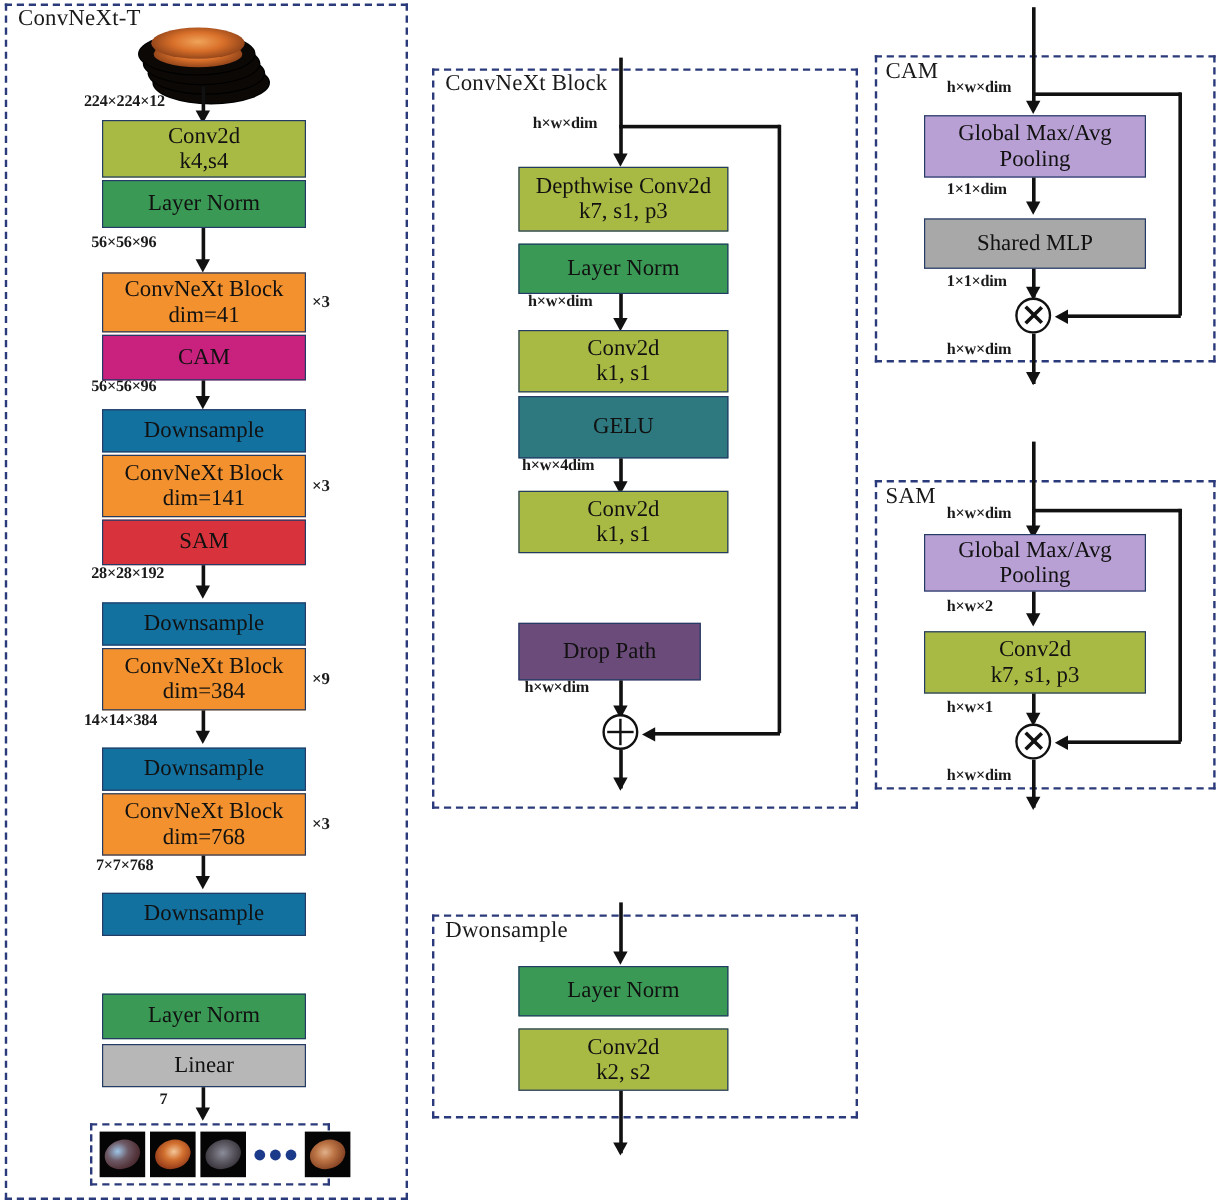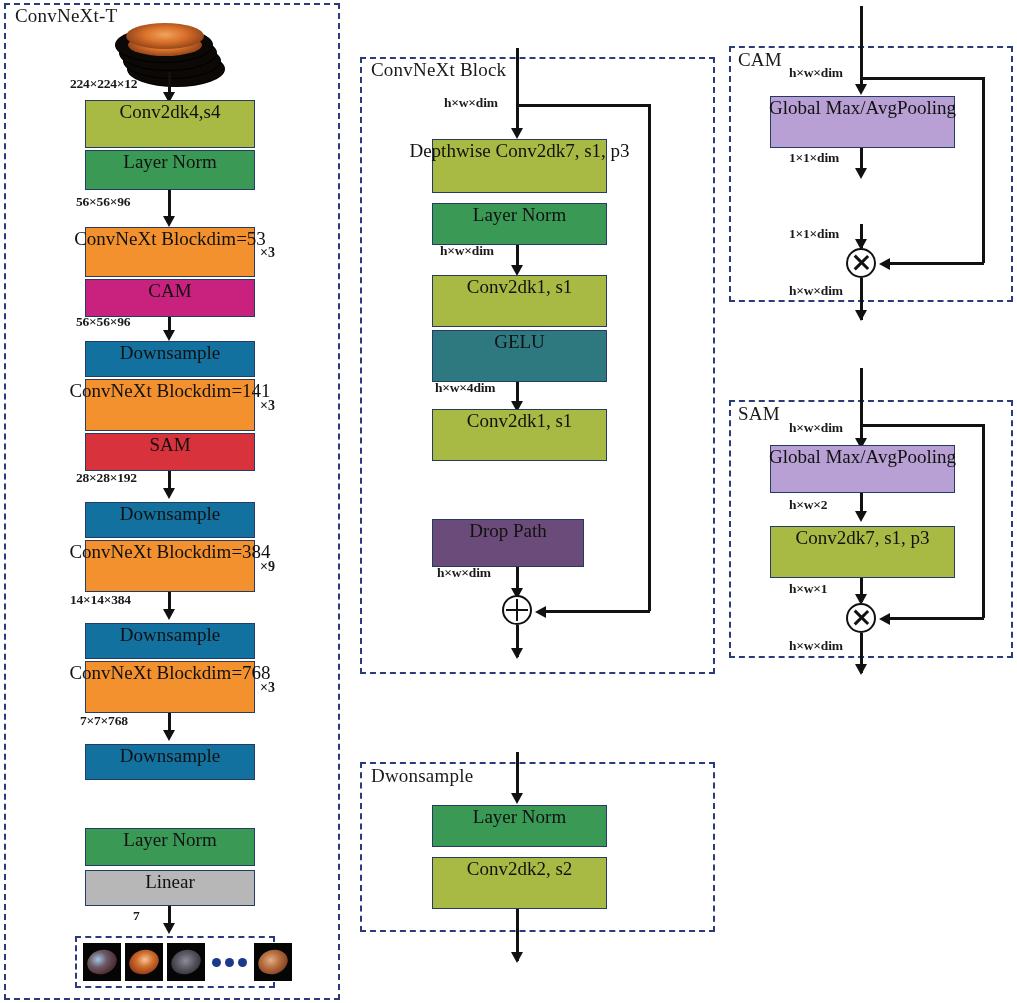--- a/index.html
+++ b/index.html
@@ -26,21 +26,22 @@
     white-space:nowrap;
     letter-spacing:.2px;
   }
 
   
   .box{
     position:absolute;
     box-sizing:border-box;
     border:1.5px solid #243b66;
     display:flex;
-    flex-direction:row;
+    flex-direction:column;
+    align-items:center;
     justify-content:center;
     text-align:center;
     font-size:19px;
     line-height:1.12;
     color:#111;
     white-space:nowrap;
   }
   .box .l2{display:block;}
 
   
@@ -158,21 +159,21 @@
   <div class="box" style="left:85px;top:150px;width:170px;height:40px;background:#3a9a55;">
     <span>Layer Norm</span>
   </div>
 
   <div class="vline" style="left:168px;top:190px;height:32px;"></div>
   <div class="arrowdn" style="left:163px;top:216px;"></div>
   <div class="tag" style="left:76px;top:194px;">56×56×96</div>
 
   <div class="box" style="left:85px;top:227px;width:170px;height:50px;background:#f2912e;">
     <span>ConvNeXt Block</span>
-    <span class="l2">dim=53</span>
+    <span class="l2">dim=41</span>
   </div>
   <div class="mult" style="left:260px;top:245px;">×3</div>
 
   <div class="box" style="left:85px;top:279px;width:170px;height:38px;background:#c8227e;">
     <span>CAM</span>
   </div>
 
   <div class="vline" style="left:168px;top:317px;height:20px;"></div>
   <div class="arrowdn" style="left:163px;top:330px;"></div>
   <div class="tag" style="left:76px;top:314px;">56×56×96</div>
@@ -331,20 +332,23 @@
 
   <div class="box" style="left:770px;top:96px;width:185px;height:52px;background:#b8a0d4;">
     <span>Global Max/Avg</span>
     <span class="l2">Pooling</span>
   </div>
 
   <div class="vline" style="left:860px;top:148px;height:26px;"></div>
   <div class="arrowdn" style="left:855px;top:168px;"></div>
   <div class="tag" style="left:789px;top:150px;">1×1×dim</div>
 
+  <div class="box" style="left:770px;top:182px;width:185px;height:42px;background:#a8a8a8;">
+    <span>Shared MLP</span>
+  </div>
 
   <div class="vline" style="left:860px;top:224px;height:24px;"></div>
   <div class="arrowdn" style="left:855px;top:239px;"></div>
   <div class="tag" style="left:789px;top:226px;">1×1×dim</div>
 
   <div class="op times" style="left:846px;top:248px;"></div>
 
   <div class="vline" style="left:860px;top:278px;height:42px;"></div>
   <div class="arrowdn" style="left:855px;top:310px;"></div>
   <div class="tag" style="left:789px;top:283px;">h×w×dim</div>

